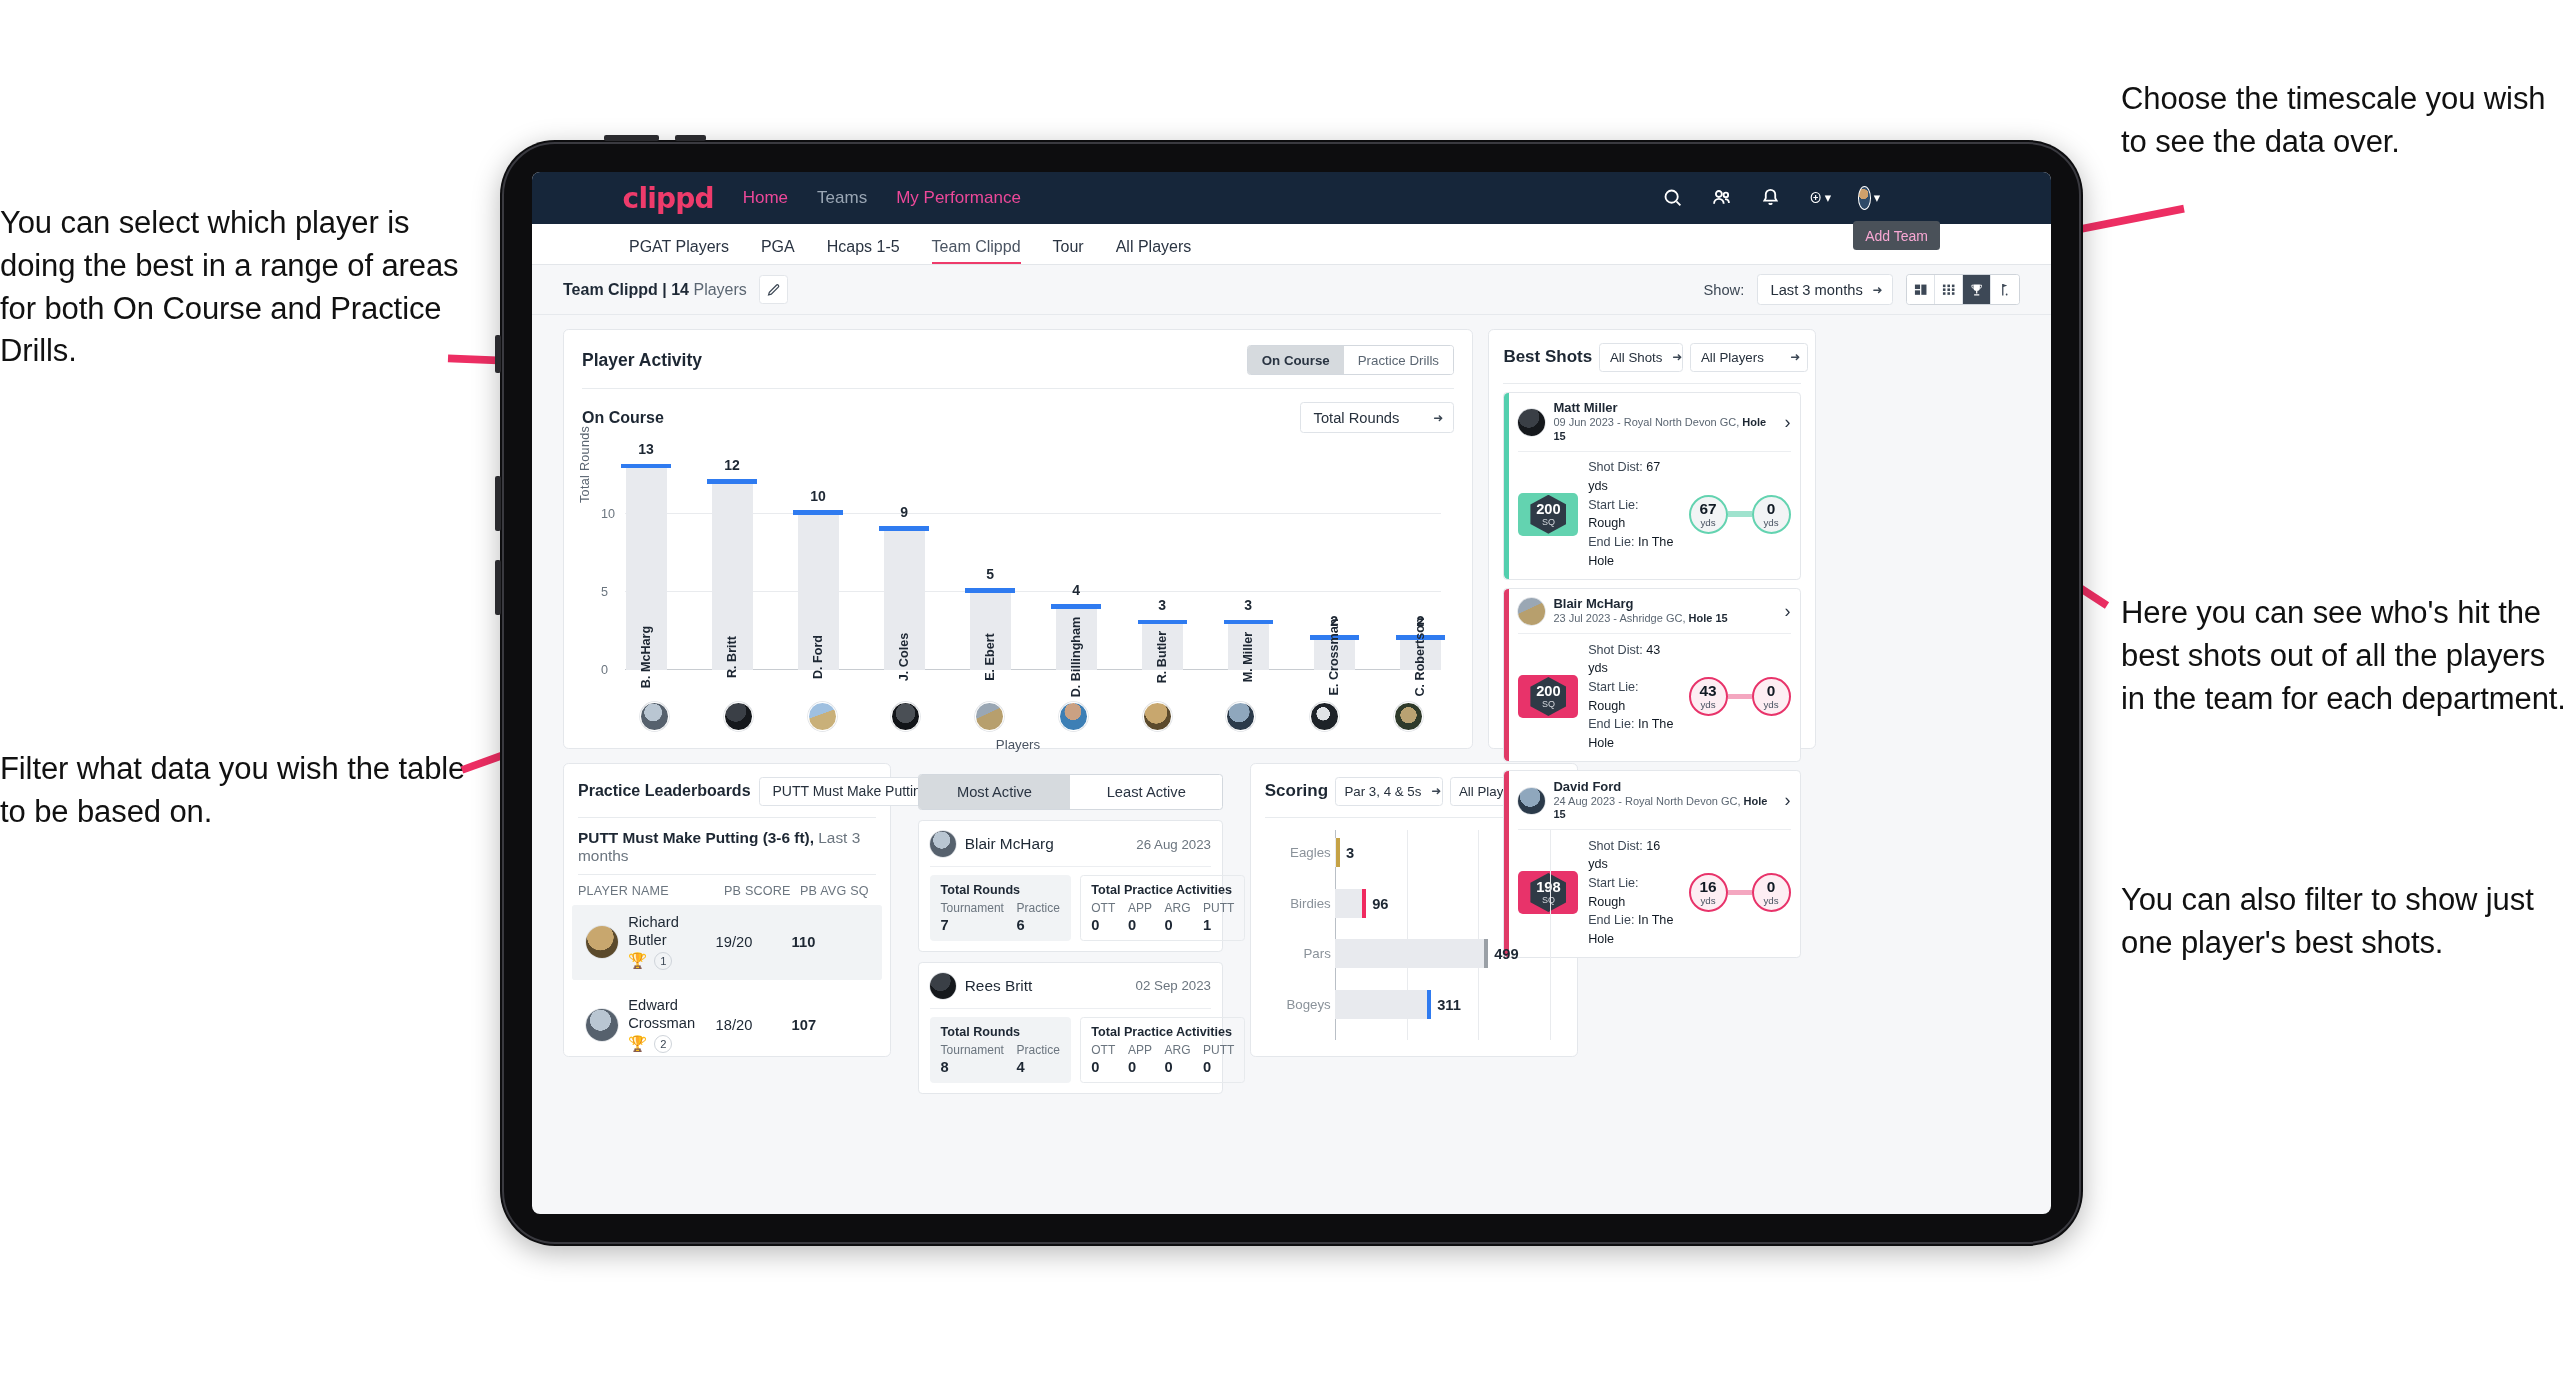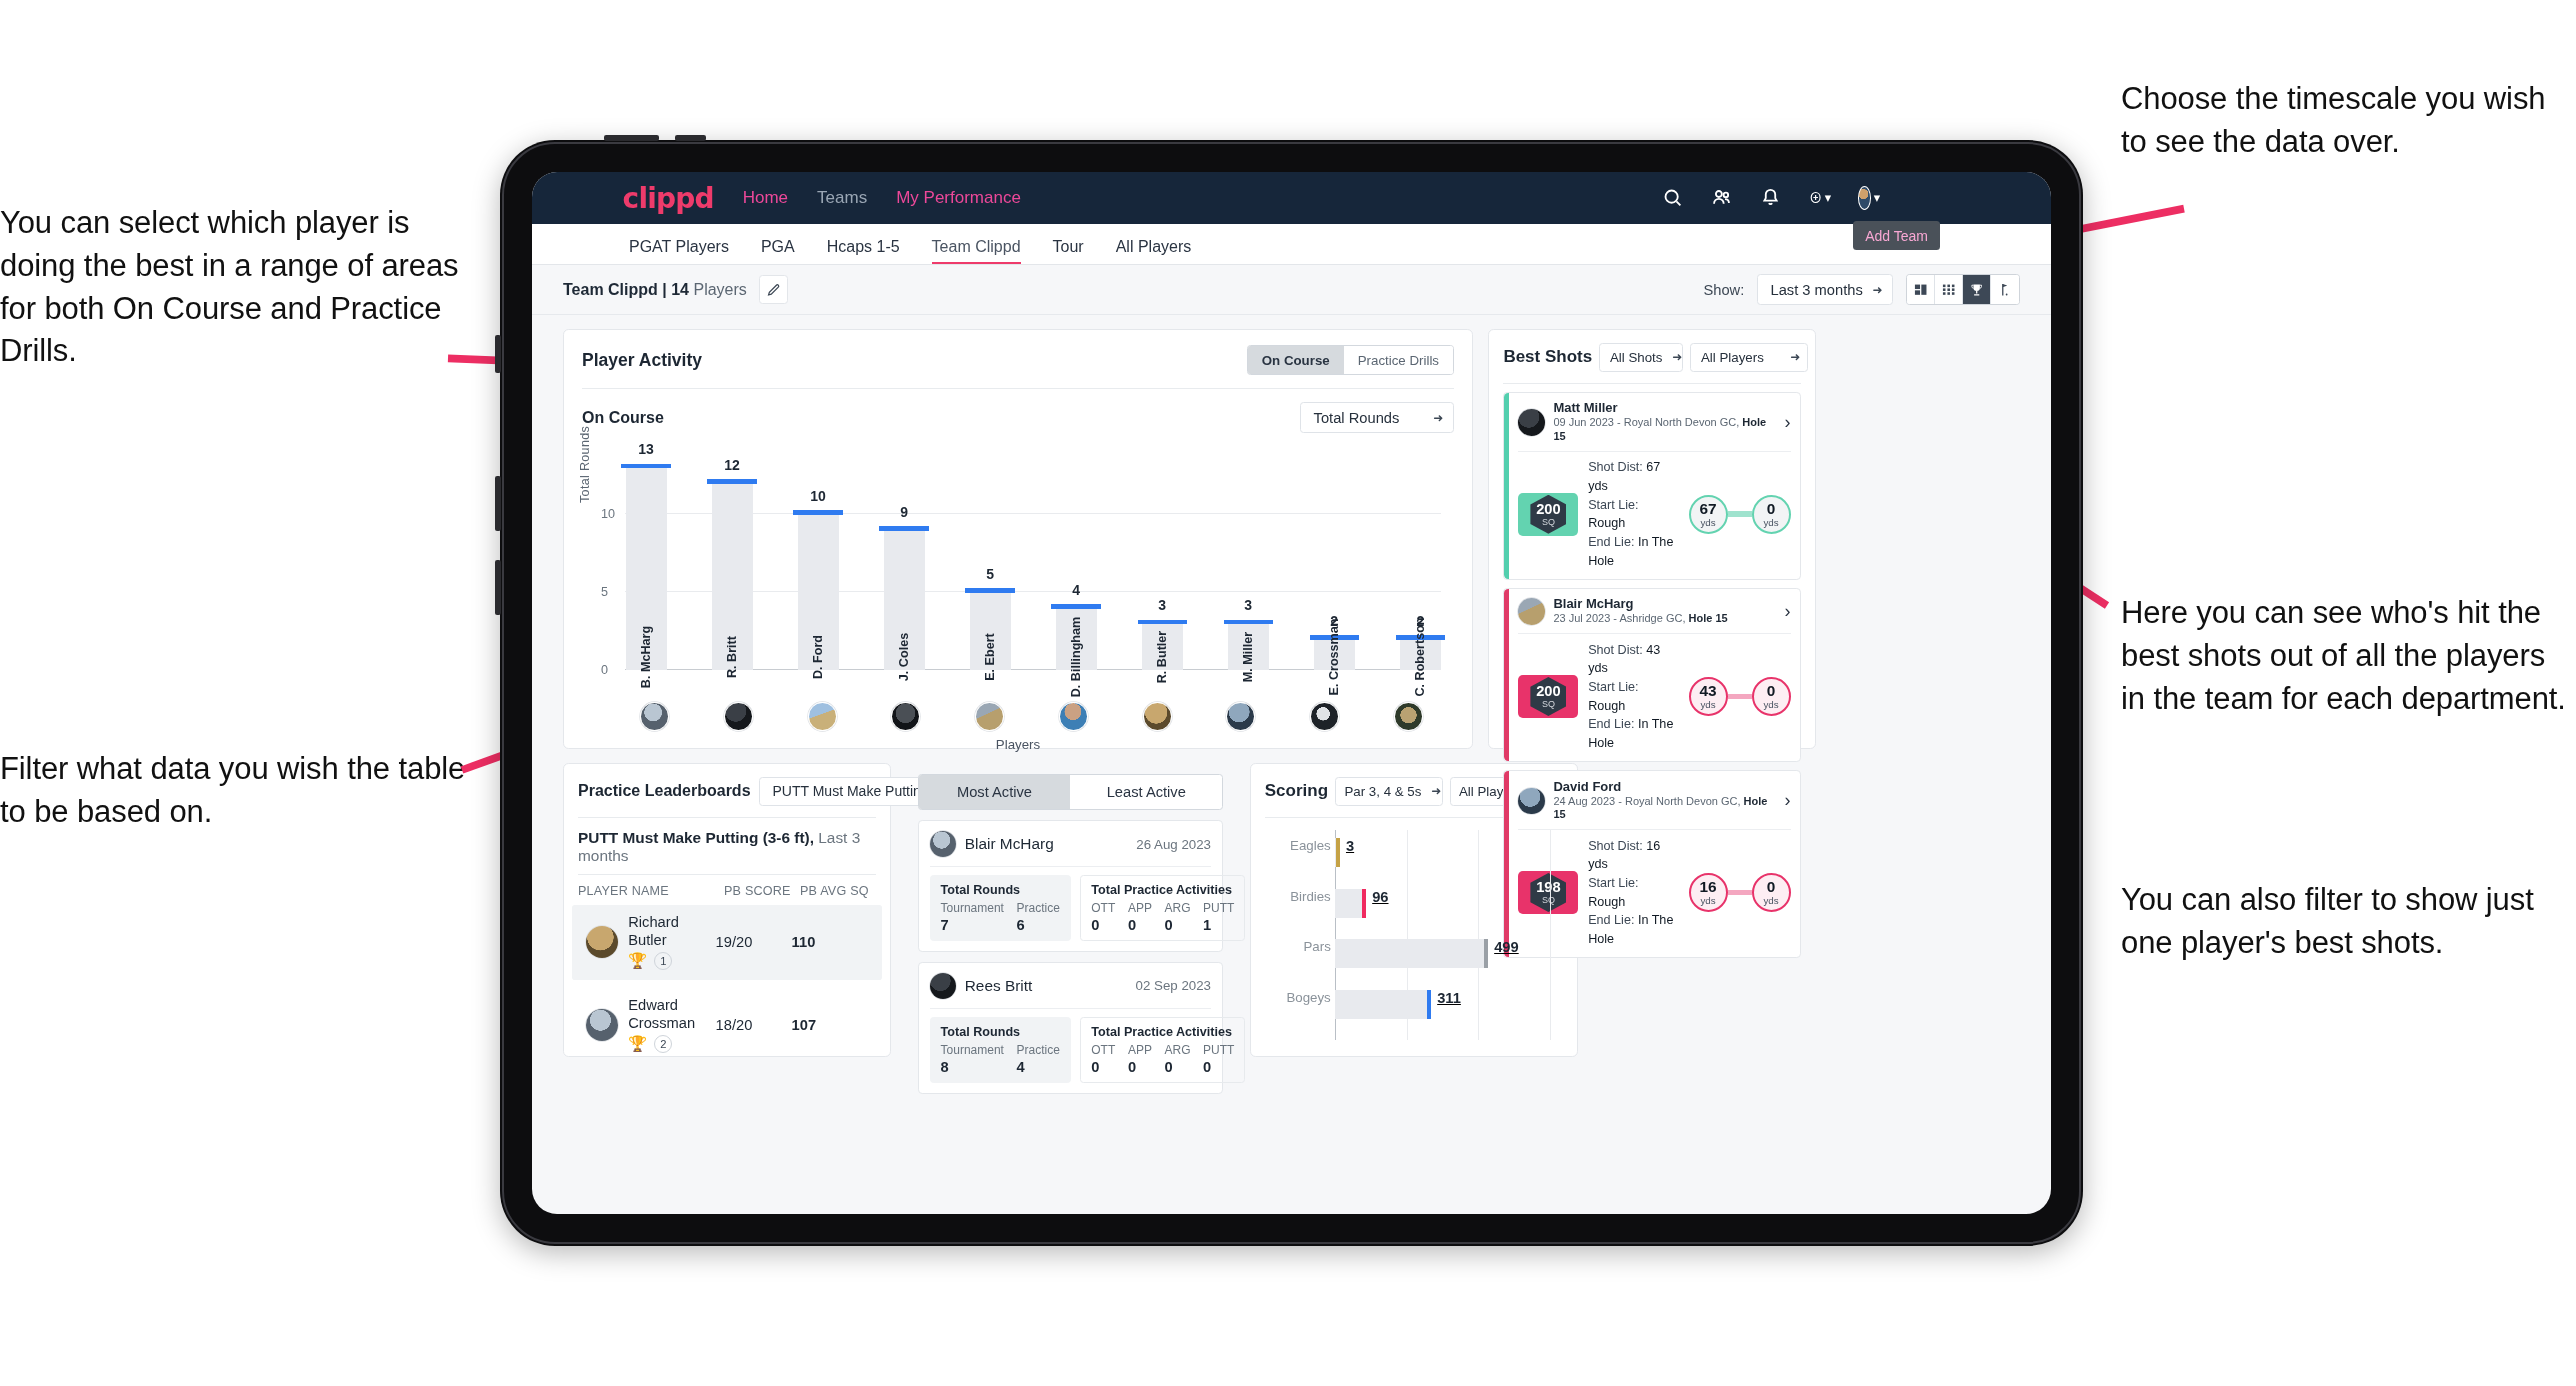--- a/index.html
+++ b/index.html
@@ -44,21 +44,21 @@
   .dev-btn { position:absolute; background:#1c1c20; border-radius:2.1px; }
   .btn-top1 { left: 104px; top:-4.9px; width: 55px; height:6.3px; background:#2a2a2e;}
   .btn-top2 { left: 175px; top:-4.9px; width: 31px; height:6.3px; background:#2a2a2e;}
   .btn-l1 { left:-4.9px; top: 195px; width:6.3px; height:38px; background:#2a2a2e;}
   .btn-l2 { left:-4.9px; top: 336px; width:6.3px; height:55px; background:#2a2a2e;}
   .btn-l3 { left:-4.9px; top: 420px; width:6.3px; height:55px; background:#2a2a2e;}
 
   .screen {
     position:absolute; left: 32px; top: 32px;
     width: 1519px; height: 1042px;
-    background: #f6f7f9; border-radius: 25px;
+    background: #f6f7f9; border-radius: 8px;
     overflow: hidden;
   }
 
   
   .topnav {
     height: 52px; background:#16263a; display:flex; align-items:center;
     padding: 0 24px 0 26.6px; position:relative;
   }
   .brand { color:#ee3b6b; font-size:28px; font-weight:700; letter-spacing:-0.8px;
            font-family:"DejaVu Sans", sans-serif; margin-left: 64px; margin-right: 29px;}
@@ -231,21 +231,21 @@
   
   .sc { width:328px; height:294px; }
   .sc-head { display:flex; align-items:center; gap:7px; padding: 12.6px 11.2px 0 14px;}
   .sc-title { font-size:17px; font-weight:700; color:#1d2733;}
   .sc-head .select { min-width:92px; height:29px; font-size:13.3px; padding:0 7px 0 8.4px;}
   .sc-head .select.wide { min-width:116px;}
   .sc-div { height:0.7px; background:#e8ebee; margin: 11.2px 14px 0 14px;}
   .sc-plot { position:relative; margin: 12.6px 12.6px 0 14px; height: 210px;}
   .sc-vgrid { position:absolute; top:0; bottom:0; width:0.7px; background:#e9ebee;}
   .sc-axis { position:absolute; top:0; bottom:0; left:70px; width:1.4px; background:#b9bfc6;}
-  .sc-row { position:absolute; left:70px; right:13px; height:29px; display:flex; text-decoration:underline;}
+  .sc-row { position:absolute; left:70px; right:13px; height:29px; display:flex; align-items:center;}
   .sc-lbl { position:absolute; left:-64px; width:60px; text-align:right; font-size:13.3px; color:#8a929a;}
   .sc-bar { height:29px; background:#e8eaee; position:relative;}
   .sc-bar .tip { position:absolute; right:-2.1px; top:0; bottom:0; width:3.5px;}
   .sc-val { font-size:14.7px; font-weight:700; color:#1d2733; margin-left:8.4px; white-space:nowrap;}
 </style>
 </head>
 <body>
 
 <div class="stage">
 

